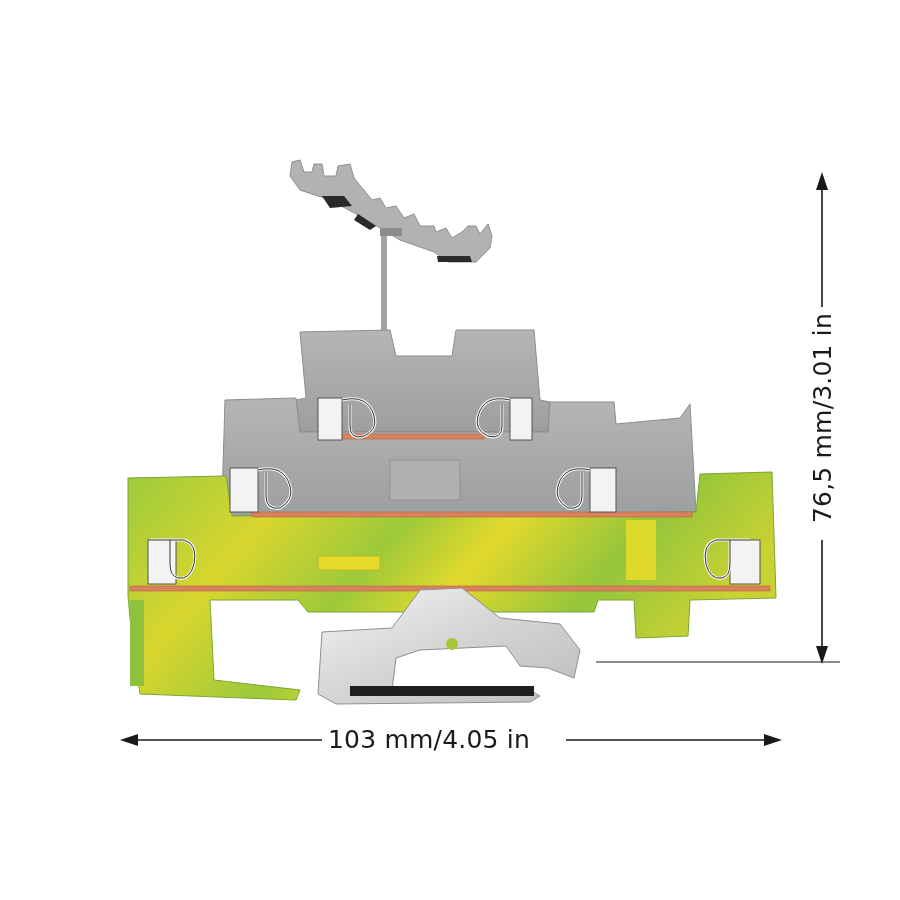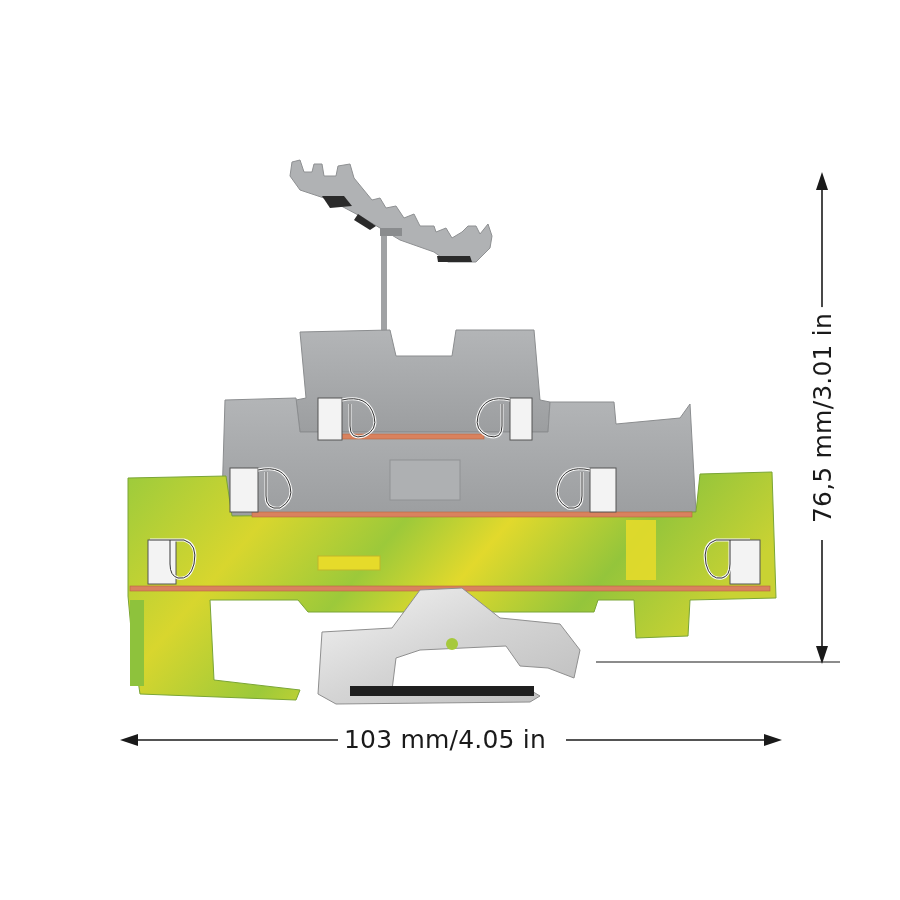--- a/index.html
+++ b/index.html
@@ -8,21 +8,21 @@
   .dim-label {
     position: absolute;
     font-family: "DejaVu Sans", "Liberation Sans", sans-serif;
     font-size: 25px;
     color: #1a1a1a;
     background: #ffffff;
     white-space: nowrap;
     line-height: 1;
     letter-spacing: 0.2px;
   }
-  .dim-width { left: 338px; top: 727px; padding: 0 6px; }
+  .dim-width { left: 322px; top: 727px; padding: 0 6px; }
   .dim-height {
     left: 822px; top: 418px;
     transform: translate(-50%, -50%) rotate(-90deg);
     padding: 0 6px;
   }
 </style>
 </head>
 <body>
 
 <svg class="canvas" width="900" height="900" viewBox="0 0 900 900" xmlns="http://www.w3.org/2000/svg">

